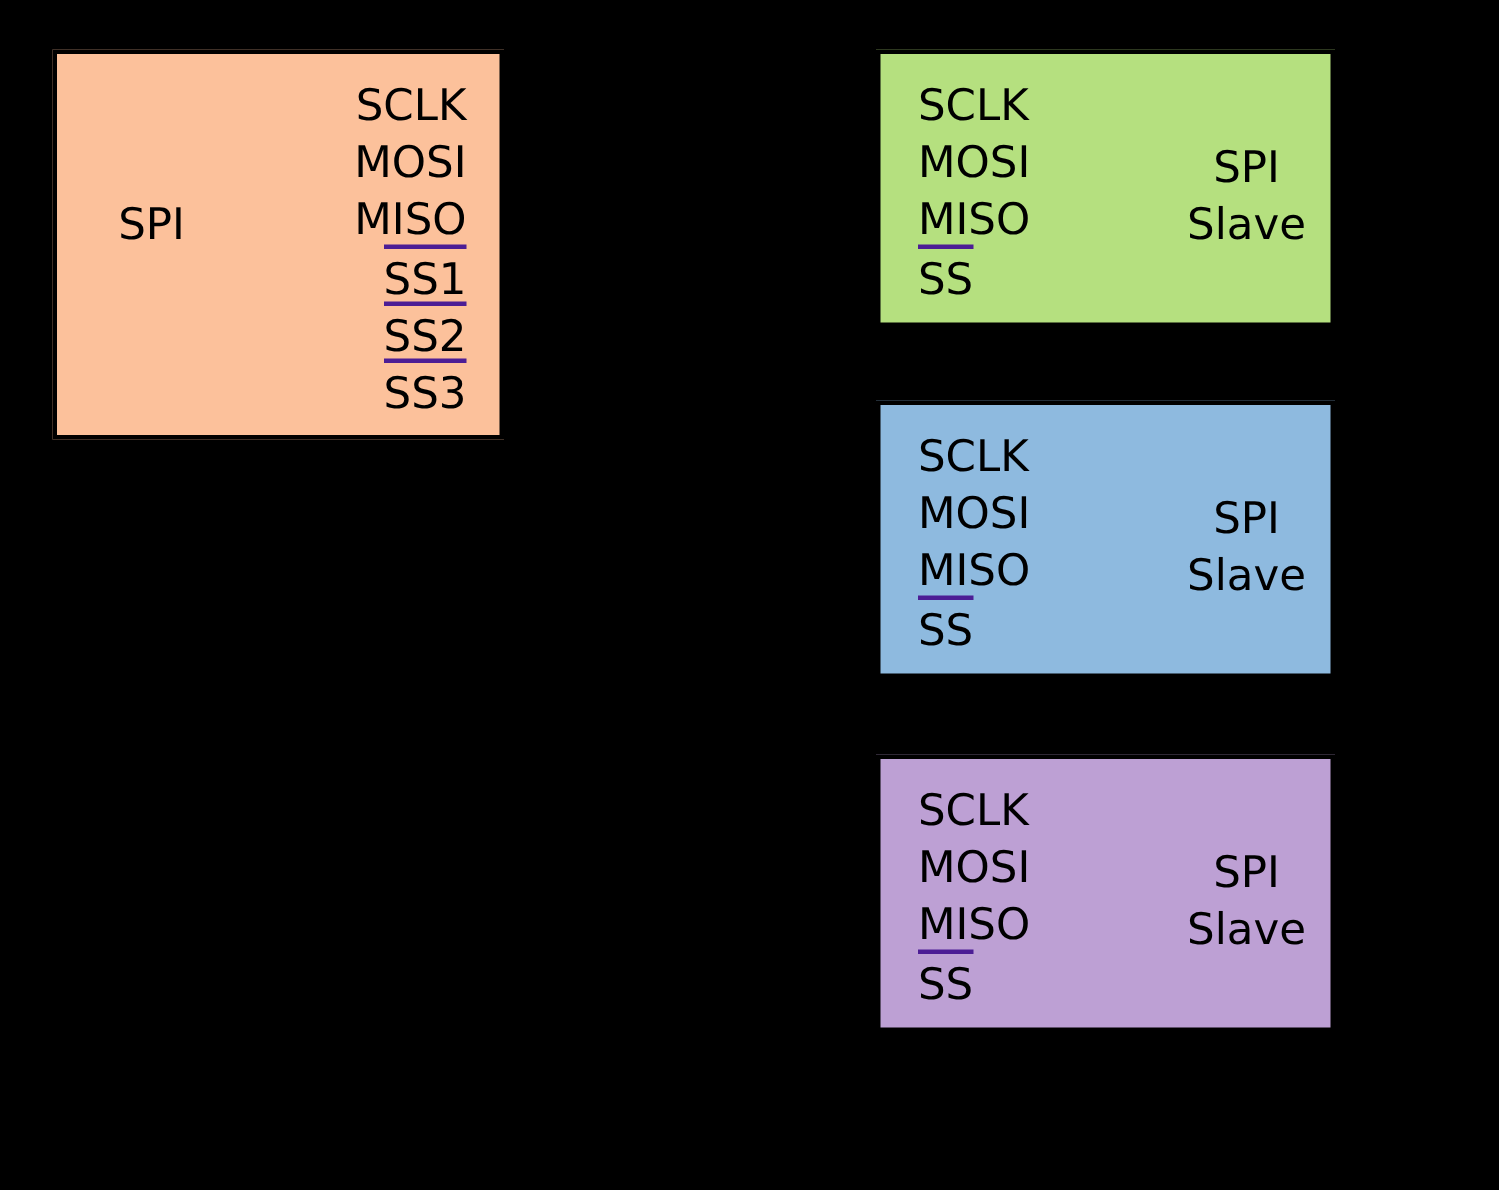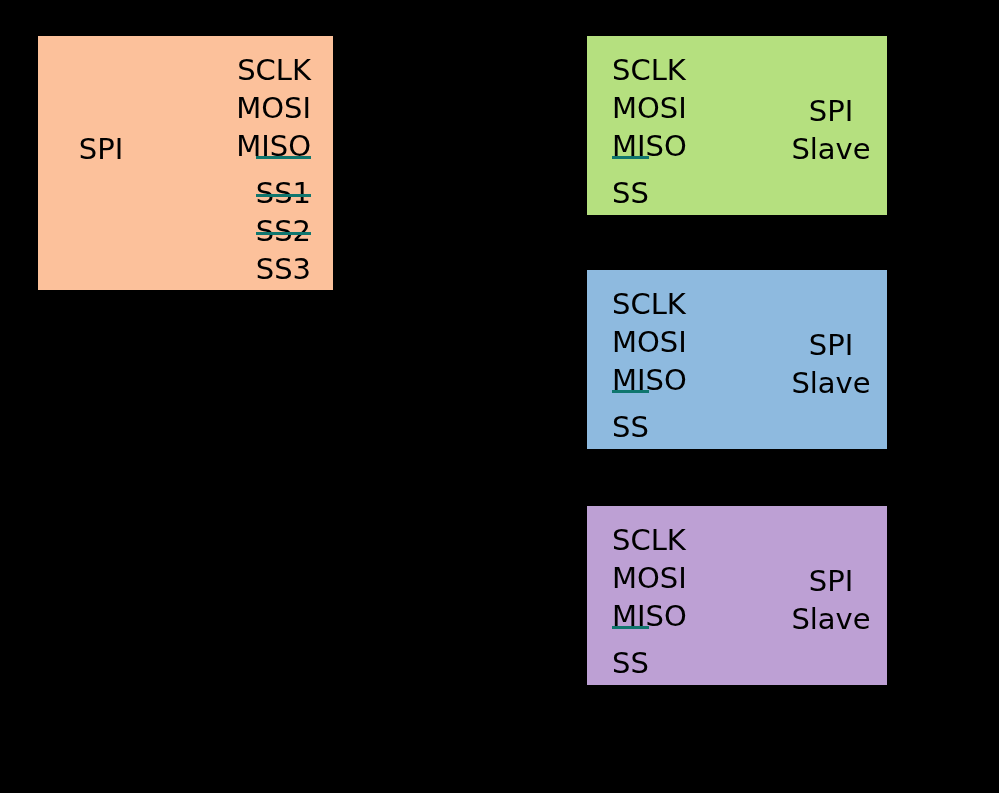--- a/index.html
+++ b/index.html
@@ -79,22 +79,22 @@
   .master-title .row { justify-content: center; }
   .slave-title {
     position: absolute;
     left: 176px;
     top: 56px;
     width: 136px;
     text-align: center;
   }
   .slave-title .row { justify-content: center; }
   .overline {
-    border-top: 3px solid #0f766e;
-    padding-top: 15px;
+    border-top: 3px solid #4c1d95;
+    padding-top: 1px;
   }
 </style>
 </head>
 <body>
 
 <div id="canvas">
 
   <div class="box" id="master-box">
     <div class="master-title">
       <div class="row">SPI</div>

